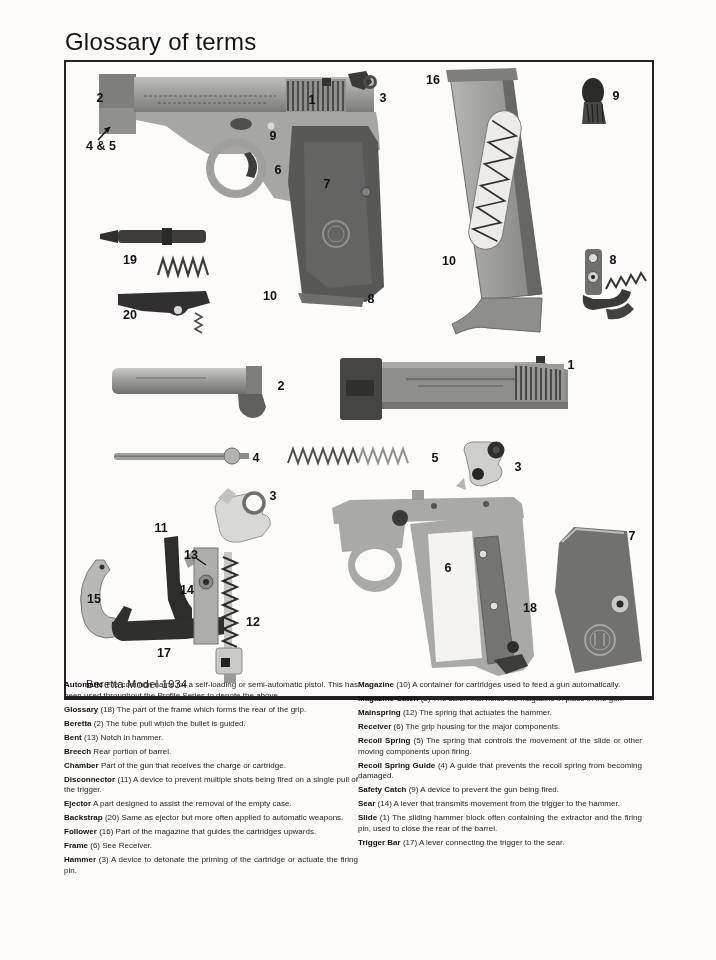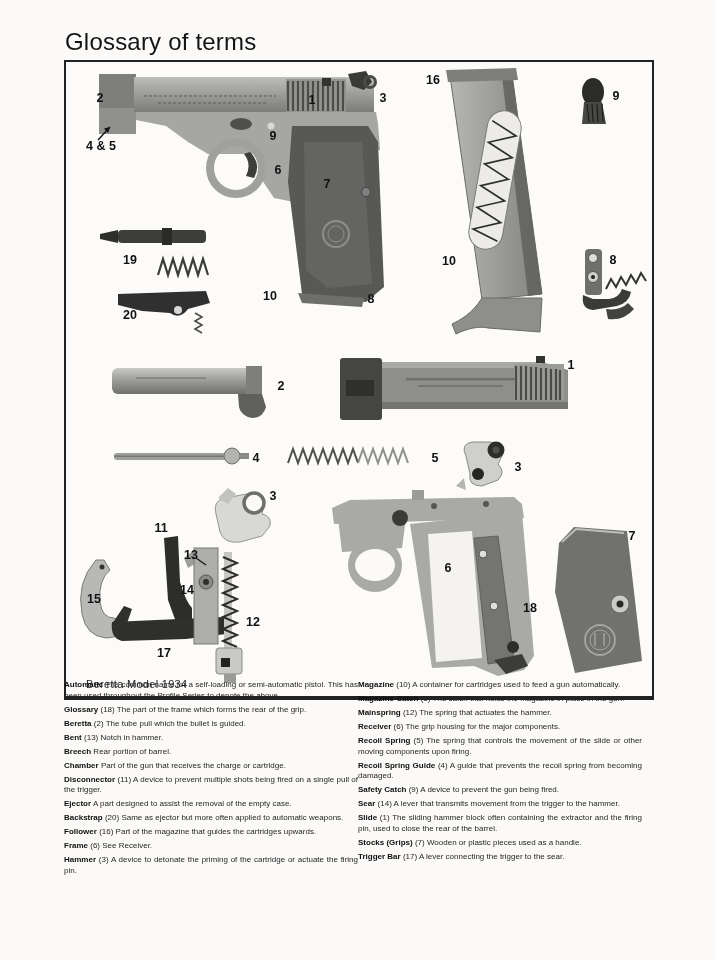--- a/index.html
+++ b/index.html
@@ -291,16 +291,15 @@
   <div class="gloss-col-right">
     <p class="entry"><b>Magazine</b> <span>(10)</span> <span>A container for cartridges used to feed a gun automatically.</span></p>
     <p class="entry"><b>Magazine Catch</b> <span>(8)</span> <span>The catch that holds the magazine in place in the gun.</span></p>
     <p class="entry"><b>Mainspring</b> <span>(12)</span> <span>The spring that actuates the hammer.</span></p>
     <p class="entry"><b>Receiver</b> <span>(6)</span> <span>The grip housing for the major components.</span></p>
     <p class="entry"><b>Recoil Spring</b> <span>(5)</span> <span>The spring that controls the movement of the slide or other moving components upon firing.</span></p>
     <p class="entry"><b>Recoil Spring Guide</b> <span>(4)</span> <span>A guide that prevents the recoil spring from becoming damaged.</span></p>
     <p class="entry"><b>Safety Catch</b> <span>(9)</span> <span>A device to prevent the gun being fired.</span></p>
     <p class="entry"><b>Sear</b> <span>(14)</span> <span>A lever that transmits movement from the trigger to the hammer.</span></p>
     <p class="entry"><b>Slide</b> <span>(1)</span> <span>The sliding hammer block often containing the extractor and the firing pin, used to close the rear of the barrel.</span></p>
-    <p class="entry"><b>Stocks (Grips)</b> <span>(7)</span> <span>Wooden or plastic pieces used as a handle.</span></p>
     <p class="entry"><b>Trigger Bar</b> <span>(17)</span> <span>A lever connecting the trigger to the sear.</span></p>
   </div>
 </div>
 
 </body></html>

